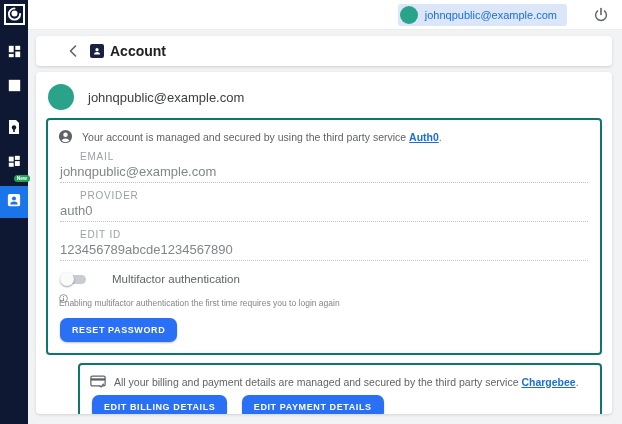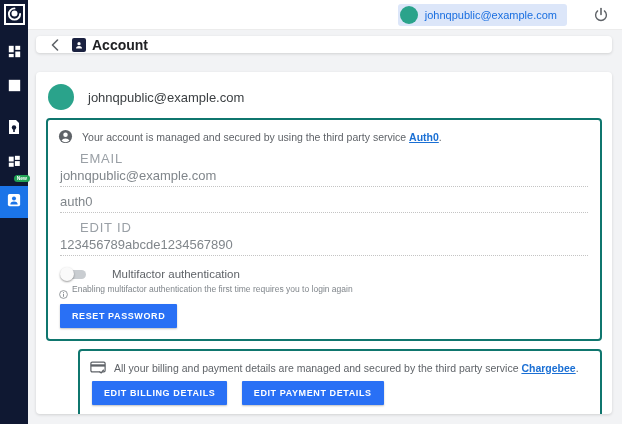--- a/index.html
+++ b/index.html
@@ -42,55 +42,55 @@
     display:flex; align-items:center; padding:0 10px 0 2px; cursor:pointer;
   }
   .chip-avatar { width:18px; height:18px; border-radius:50%; background:#2aa38b; margin-right:7px; }
   .chip-email { font-size:11px; color:#1a6fe0; }
   .power-btn { position:absolute; right:13px; top:7px; width:16px; height:16px; cursor:pointer; }
   
   .card {
     position:absolute; left:36px; width:576px; background:#fff;
     border-radius:4px; box-shadow:0 1px 3px rgba(0,0,0,.14);
   }
-  .header-card { top:36px; height:17px; display:flex; align-items:center; padding-left:10px; }
+  .header-card { top:36px; height:30px; display:flex; align-items:center; padding-left:28px; }
   .back-btn { width:18px; height:18px; display:flex; align-items:center; justify-content:center; cursor:pointer; margin-right:8px; }
   .title-icon {
     width:14px; height:14px; background:#1a2140; border-radius:2px;
     display:flex; align-items:center; justify-content:center; margin-right:6px;
   }
   .page-title { font-size:14px; font-weight:700; color:#202124; }
   .main-card { top:72px; height:342px; padding:10px; overflow:hidden; }
   .profile-row { display:flex; align-items:center; height:30px; margin-bottom:6px; }
   .profile-avatar { width:26px; height:26px; border-radius:50%; background:#2aa38b; margin:0 14px 0 2px; }
   .profile-email { font-size:13px; color:#3c4043; }
   .inner-box { border:2px solid #0f766e; border-radius:4px; padding:9px 10px; }
   .notice-row { display:flex; align-items:center; margin-bottom:4px; }
   .notice-icon { width:15px; height:15px; margin-right:9px; flex:none; }
   .notice-text { font-size:10.5px; color:#5f6368; }
   a.link { color:#1a6fd4; font-weight:700; text-decoration:underline; cursor:pointer; }
   
   .field { margin:7px 2px 0 2px; border-bottom:1px dotted #c4c4c4; padding-bottom:3px; }
-  .field-label { font-size:13px; letter-spacing:.8px; color:#9aa0a6; margin-bottom:2px;padding-left:20px; }
+  .field-label { font-size:10px; letter-spacing:.8px; color:#9aa0a6; margin-bottom:2px;padding-left:20px; }
   .field-value { font-size:13px; color:#80868b; }
   
   .toggle-row { display:flex; align-items:center; margin:11px 2px 3px 2px;gap:8px; }
   .switch { width:30px; height:14px; position:relative; margin-right:14px; cursor:pointer; }
   .switch-track { position:absolute; left:4px; top:3px; width:22px; height:9px; border-radius:5px; background:#c9cdd1; }
   .switch-thumb {
     position:absolute; left:0; top:0; width:14px; height:14px; border-radius:50%;
     background:#fafafa; box-shadow:0 1px 2px rgba(0,0,0,.4);
   }
   .toggle-label { font-size:11.5px; color:#5f6368; }
-  .hint-row { display:flex; align-items:center; margin:2px 0 0 1px; }
+  .hint-row { display:flex; align-items:flex-start; margin:2px 0 0 1px;flex-direction:column; }
   .hint-icon { width:9px; height:9px; margin-right:4px; flex:none; }
   .hint-text { font-size:8.5px; color:#80868b; }
   
   .btn {
-    display:inline-block; background:#2970f5; color:#fff; border:none; border-radius:1px;
+    display:inline-block; background:#2970f5; color:#fff; border:none; border-radius:7px;
     font-family:"Liberation Sans",sans-serif; font-size:9px; font-weight:700; letter-spacing:.6px;
     padding:7px 12px; cursor:pointer; box-shadow:0 1px 2px rgba(0,0,0,.25);
   }
   .btn + .btn { margin-left:10px; }
   .box1-btn { margin:10px 2px 2px 2px; }
   .billing-box { margin-top:8px;margin-left:32px; }
   .billing-btn-row { margin:6px 2px 2px 2px; }
 </style>
 </head>
 <body>
@@ -202,20 +202,21 @@
         </svg>
       </span>
       <span class="notice-text"><span>Your account is managed and secured by using the third party service </span><a class="link">Auth0</a><span>.</span></span>
     </div>
 
     <div class="field">
       <div class="field-label">EMAIL</div>
       <div class="field-value">johnqpublic@example.com</div>
     </div>
     <div class="field">
+      <div class="field-label">PROVIDER</div>
       <div class="field-value">auth0</div>
     </div>
     <div class="field">
       <div class="field-label">EDIT ID</div>
       <div class="field-value">123456789abcde1234567890</div>
     </div>
 
     <div class="toggle-row">
       <span class="switch">
         <span class="switch-track"></span>

